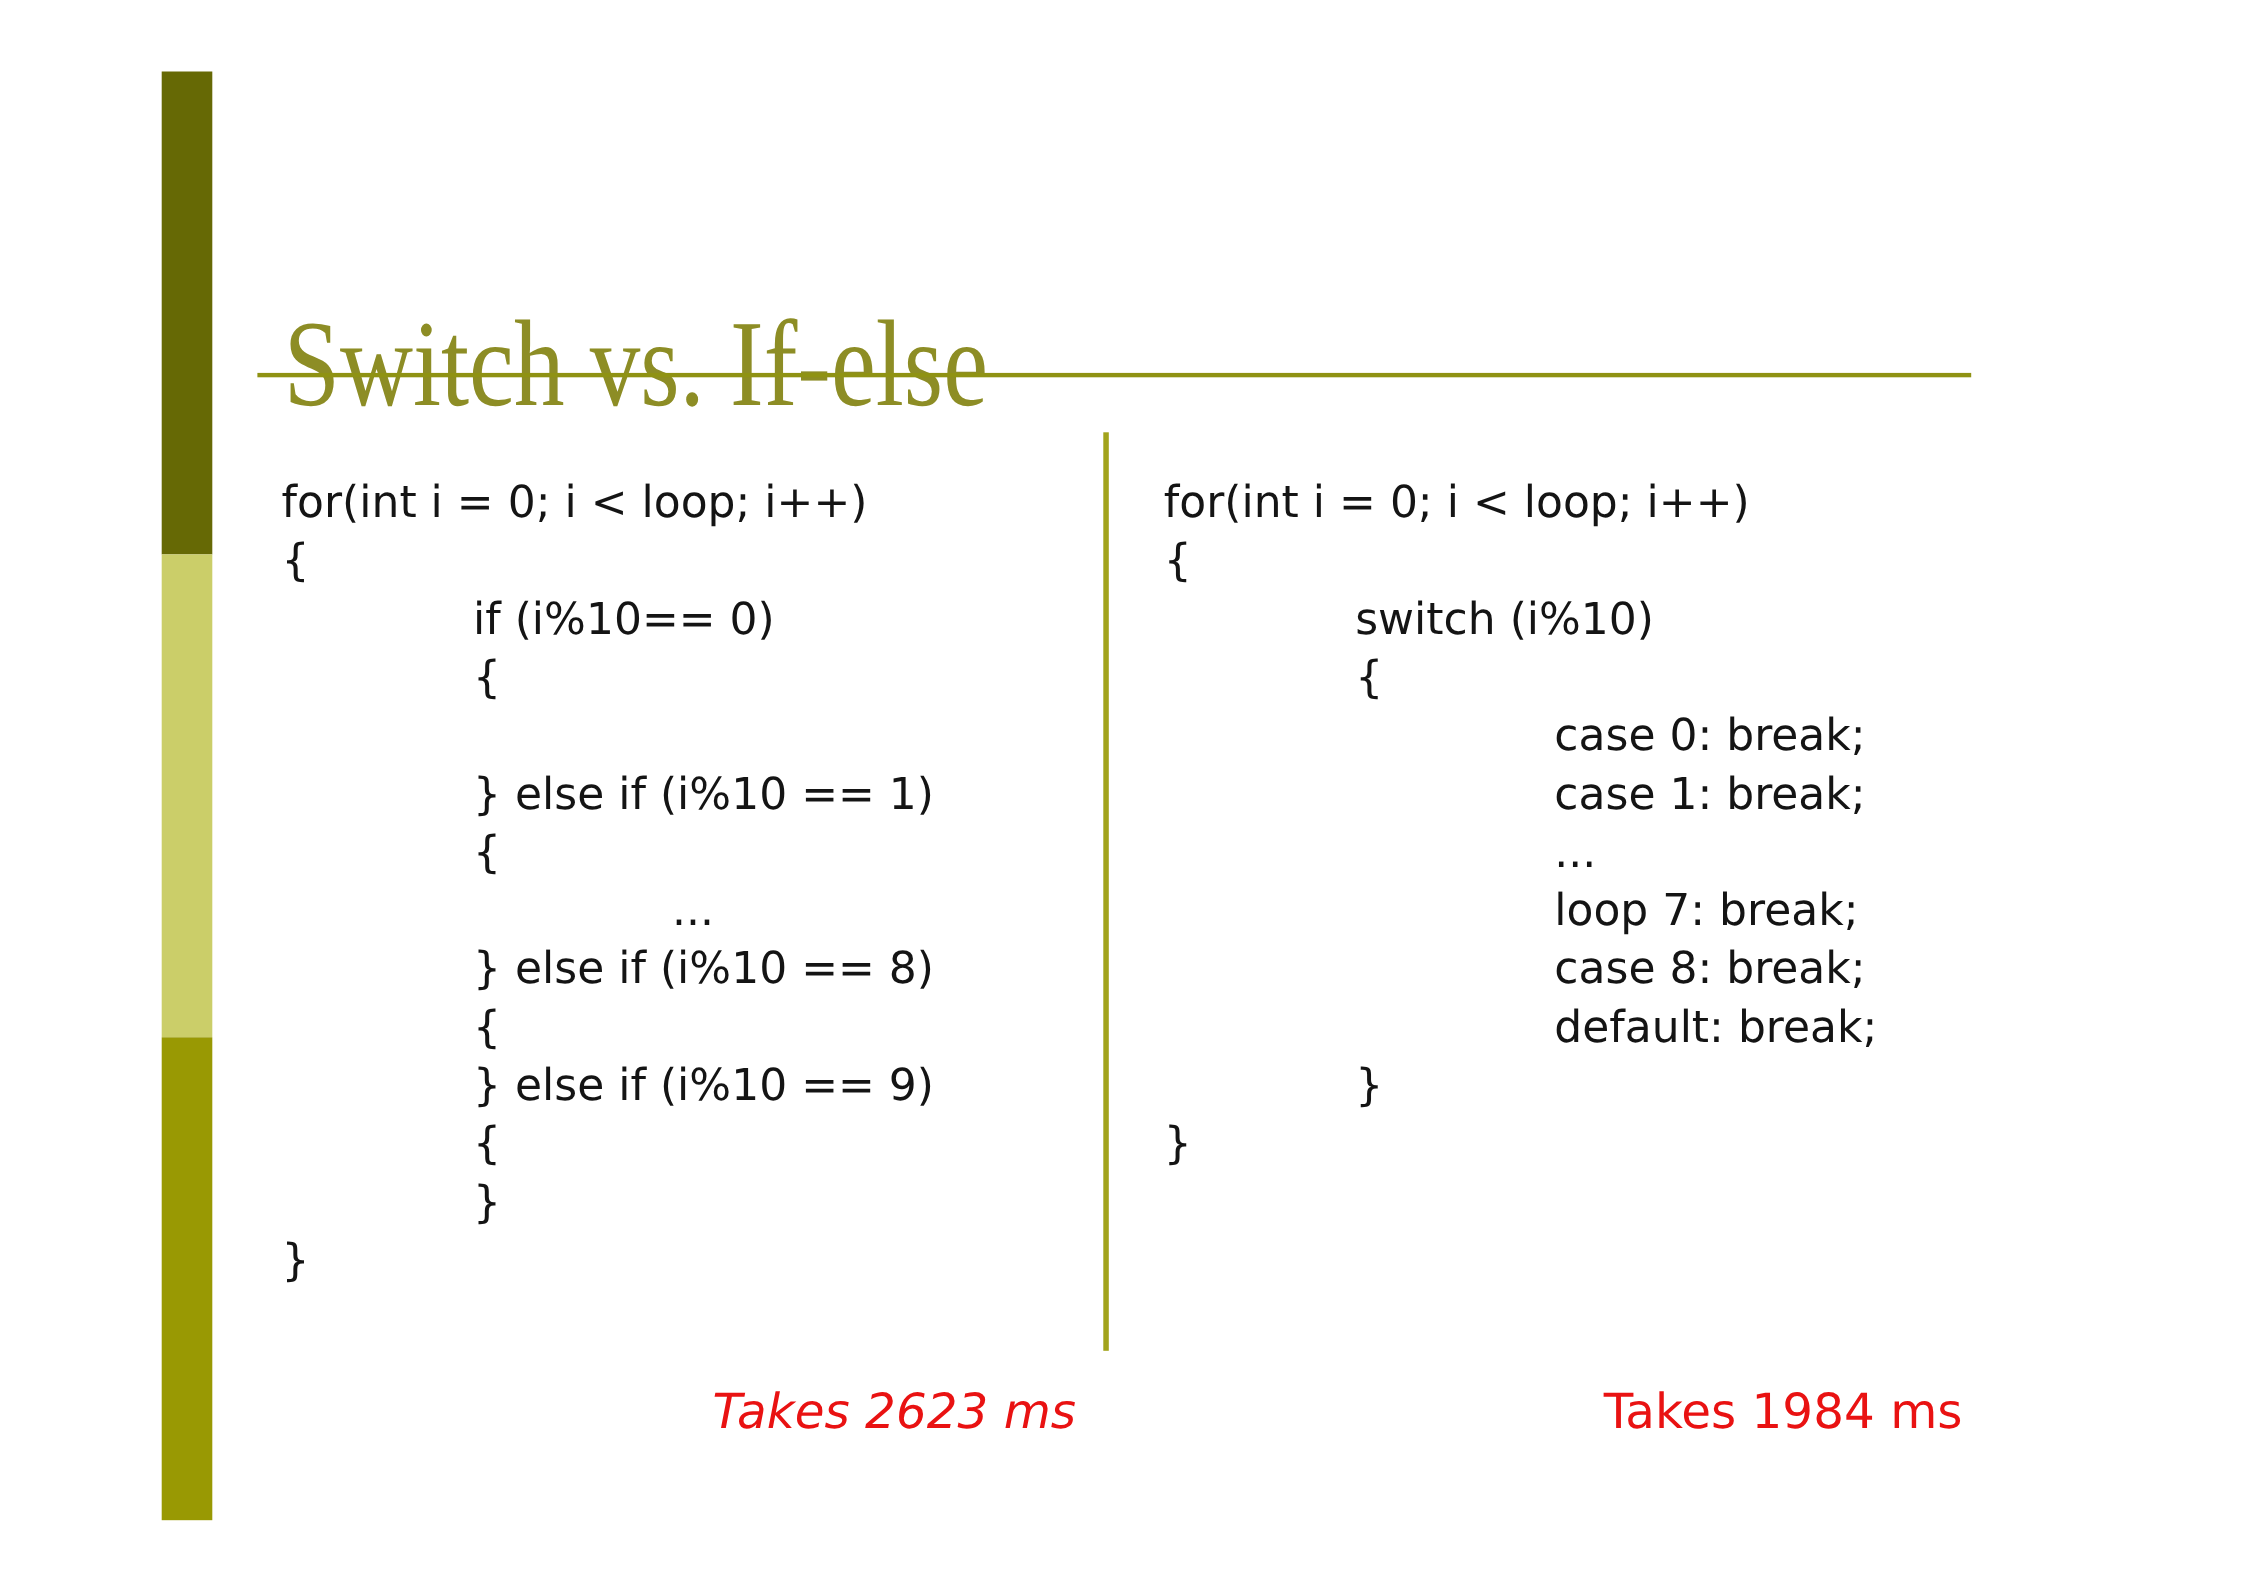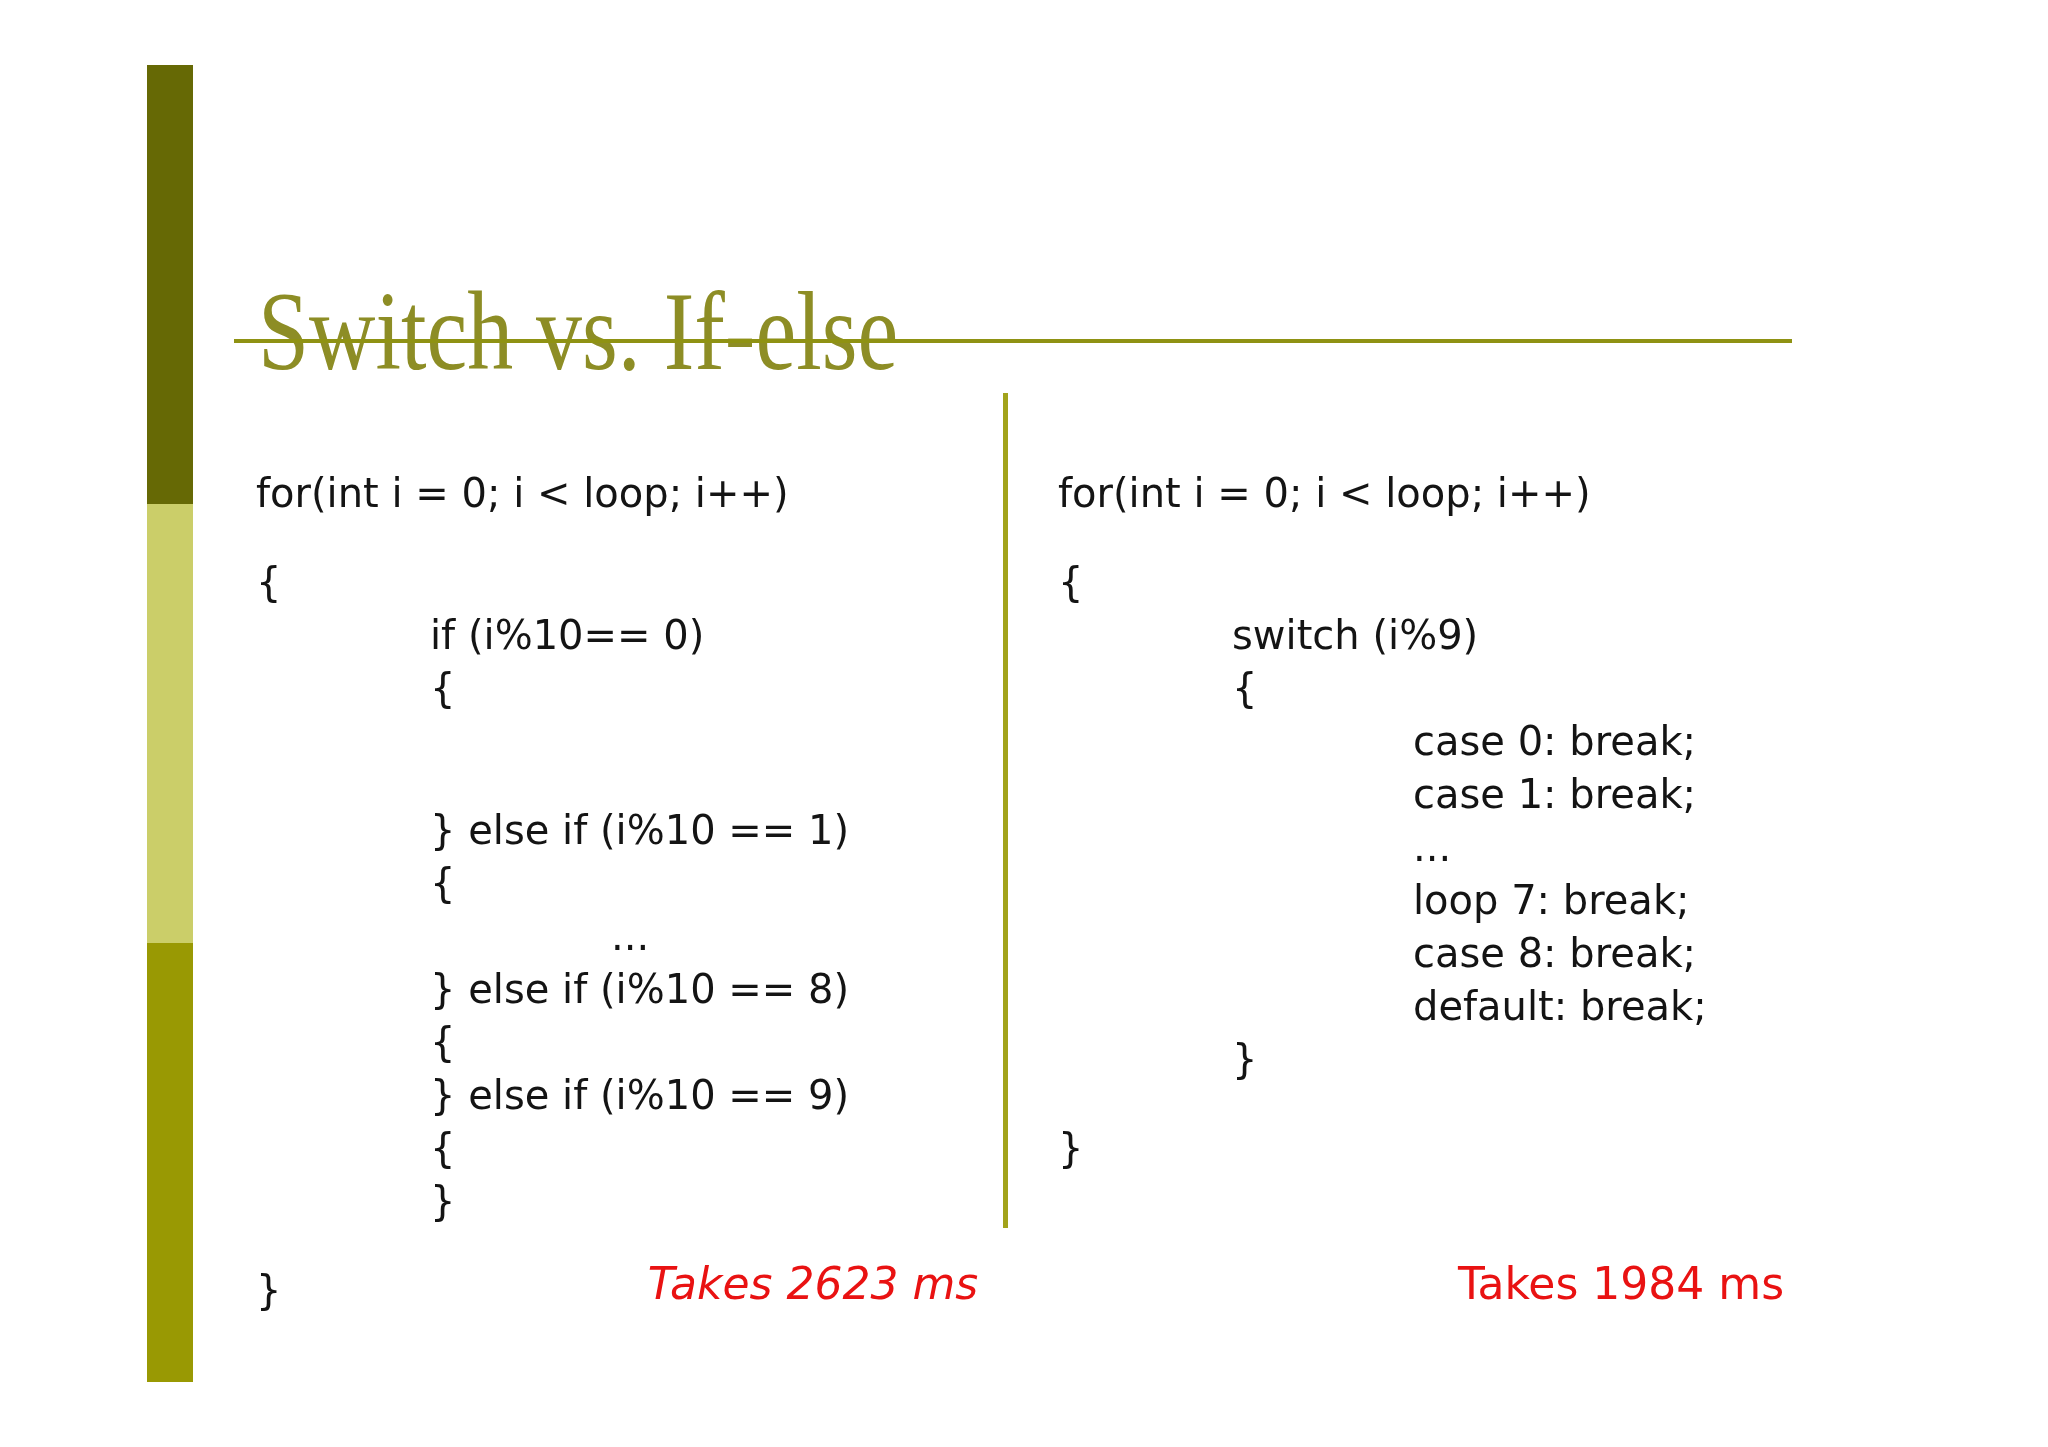--- a/index.html
+++ b/index.html
@@ -39,21 +39,21 @@
   
   .code-block {
     position:absolute; top:431px;
     font-size:40px; line-height:53px;
     color:var(--code-text,#141414);
     white-space:nowrap;
   }
   .code-left  { left:256px;  }
   .code-right { left:1058px; }
   .code-line { height:53px; }
-  .ind0 { padding-left:0;margin-top:36px; }
+  .ind0 { padding-left:0; }
   .ind1 { padding-left:174px; }
   .ind2 { padding-left:355px; }
 
   
   .divider {
     position:absolute; left:1003px; top:393px; width:5px; height:835px;
     background:var(--divider-color,#A2A31B);
   }
 
   
@@ -96,21 +96,21 @@
     <div class="code-line ind1">{</div>
     <div class="code-line ind1">}</div>
     <div class="code-line ind0">}</div>
   </div>
 
   <div class="divider"></div>
 
   <div class="code-block code-right">
     <div class="code-line ind0">for(int i = 0; i &lt; loop; i++)</div>
     <div class="code-line ind0">{</div>
-    <div class="code-line ind1">switch (i%9)</div>
+    <div class="code-line ind1">switch (i%10)</div>
     <div class="code-line ind1">{</div>
     <div class="code-line ind2">case 0: break;</div>
     <div class="code-line ind2">case 1: break;</div>
     <div class="code-line ind2">...</div>
     <div class="code-line ind2">loop 7: break;</div>
     <div class="code-line ind2">case 8: break;</div>
     <div class="code-line ind2">default: break;</div>
     <div class="code-line ind1">}</div>
     <div class="code-line ind0">}</div>
   </div>

